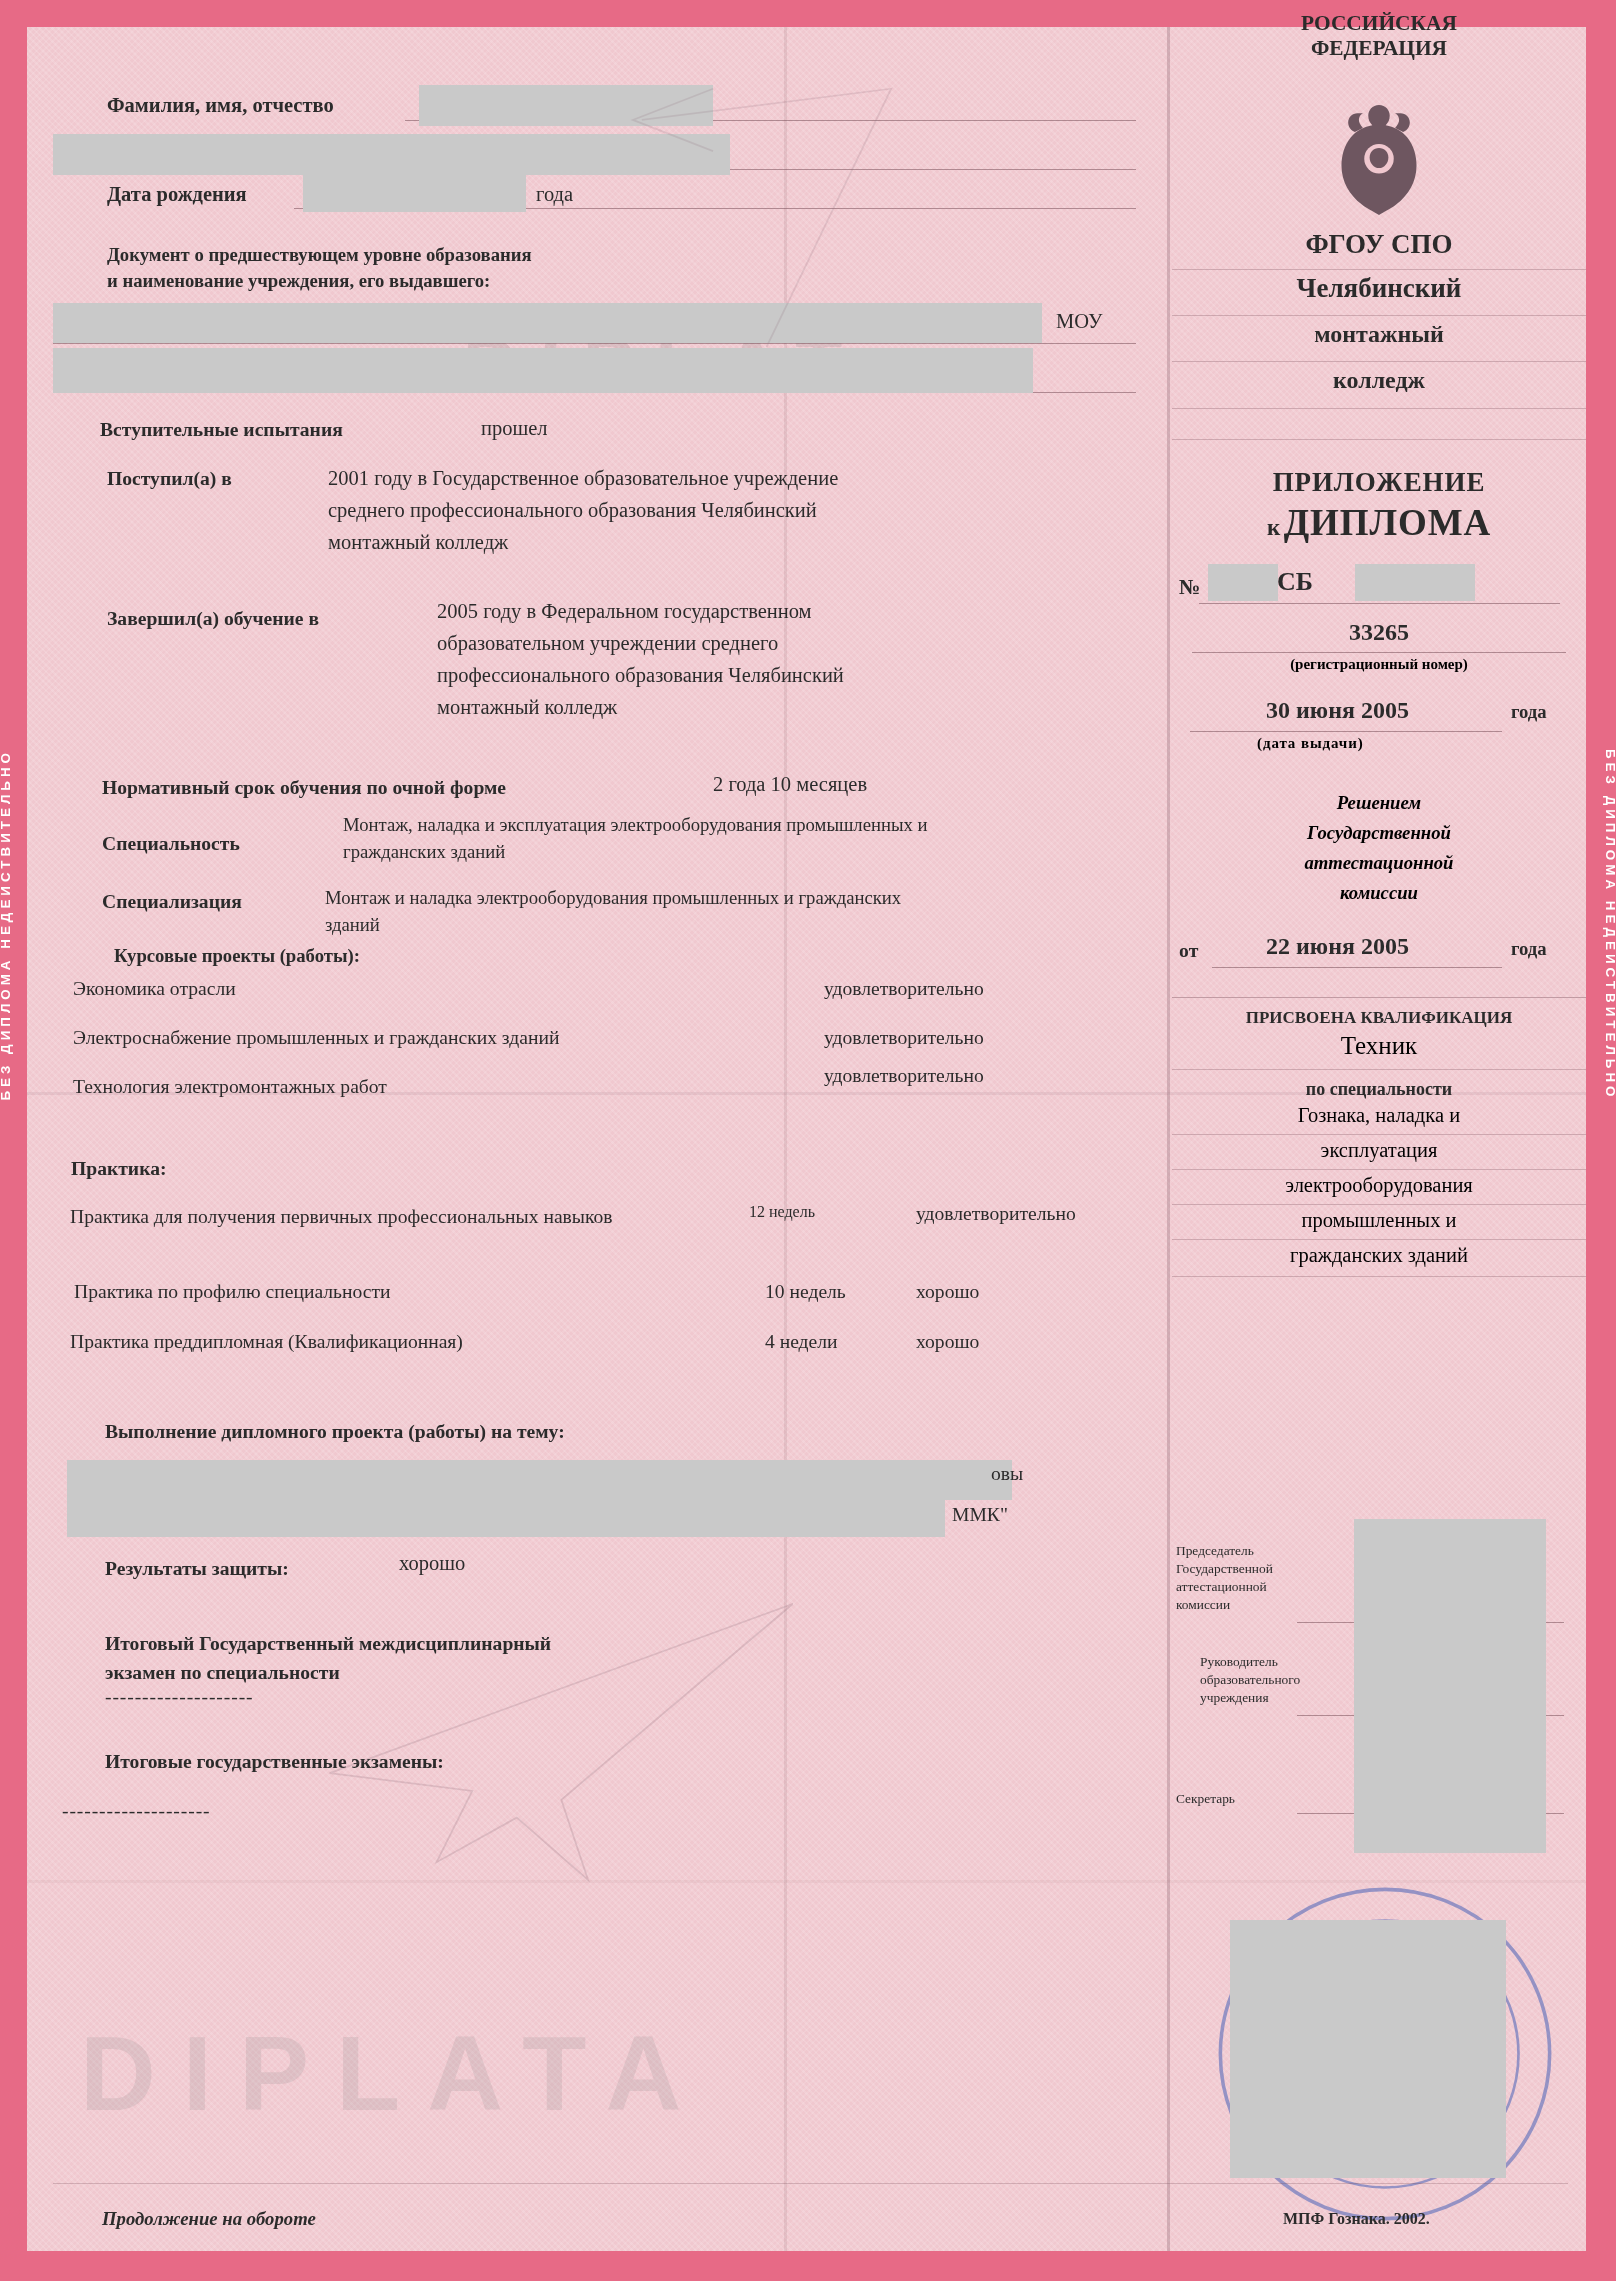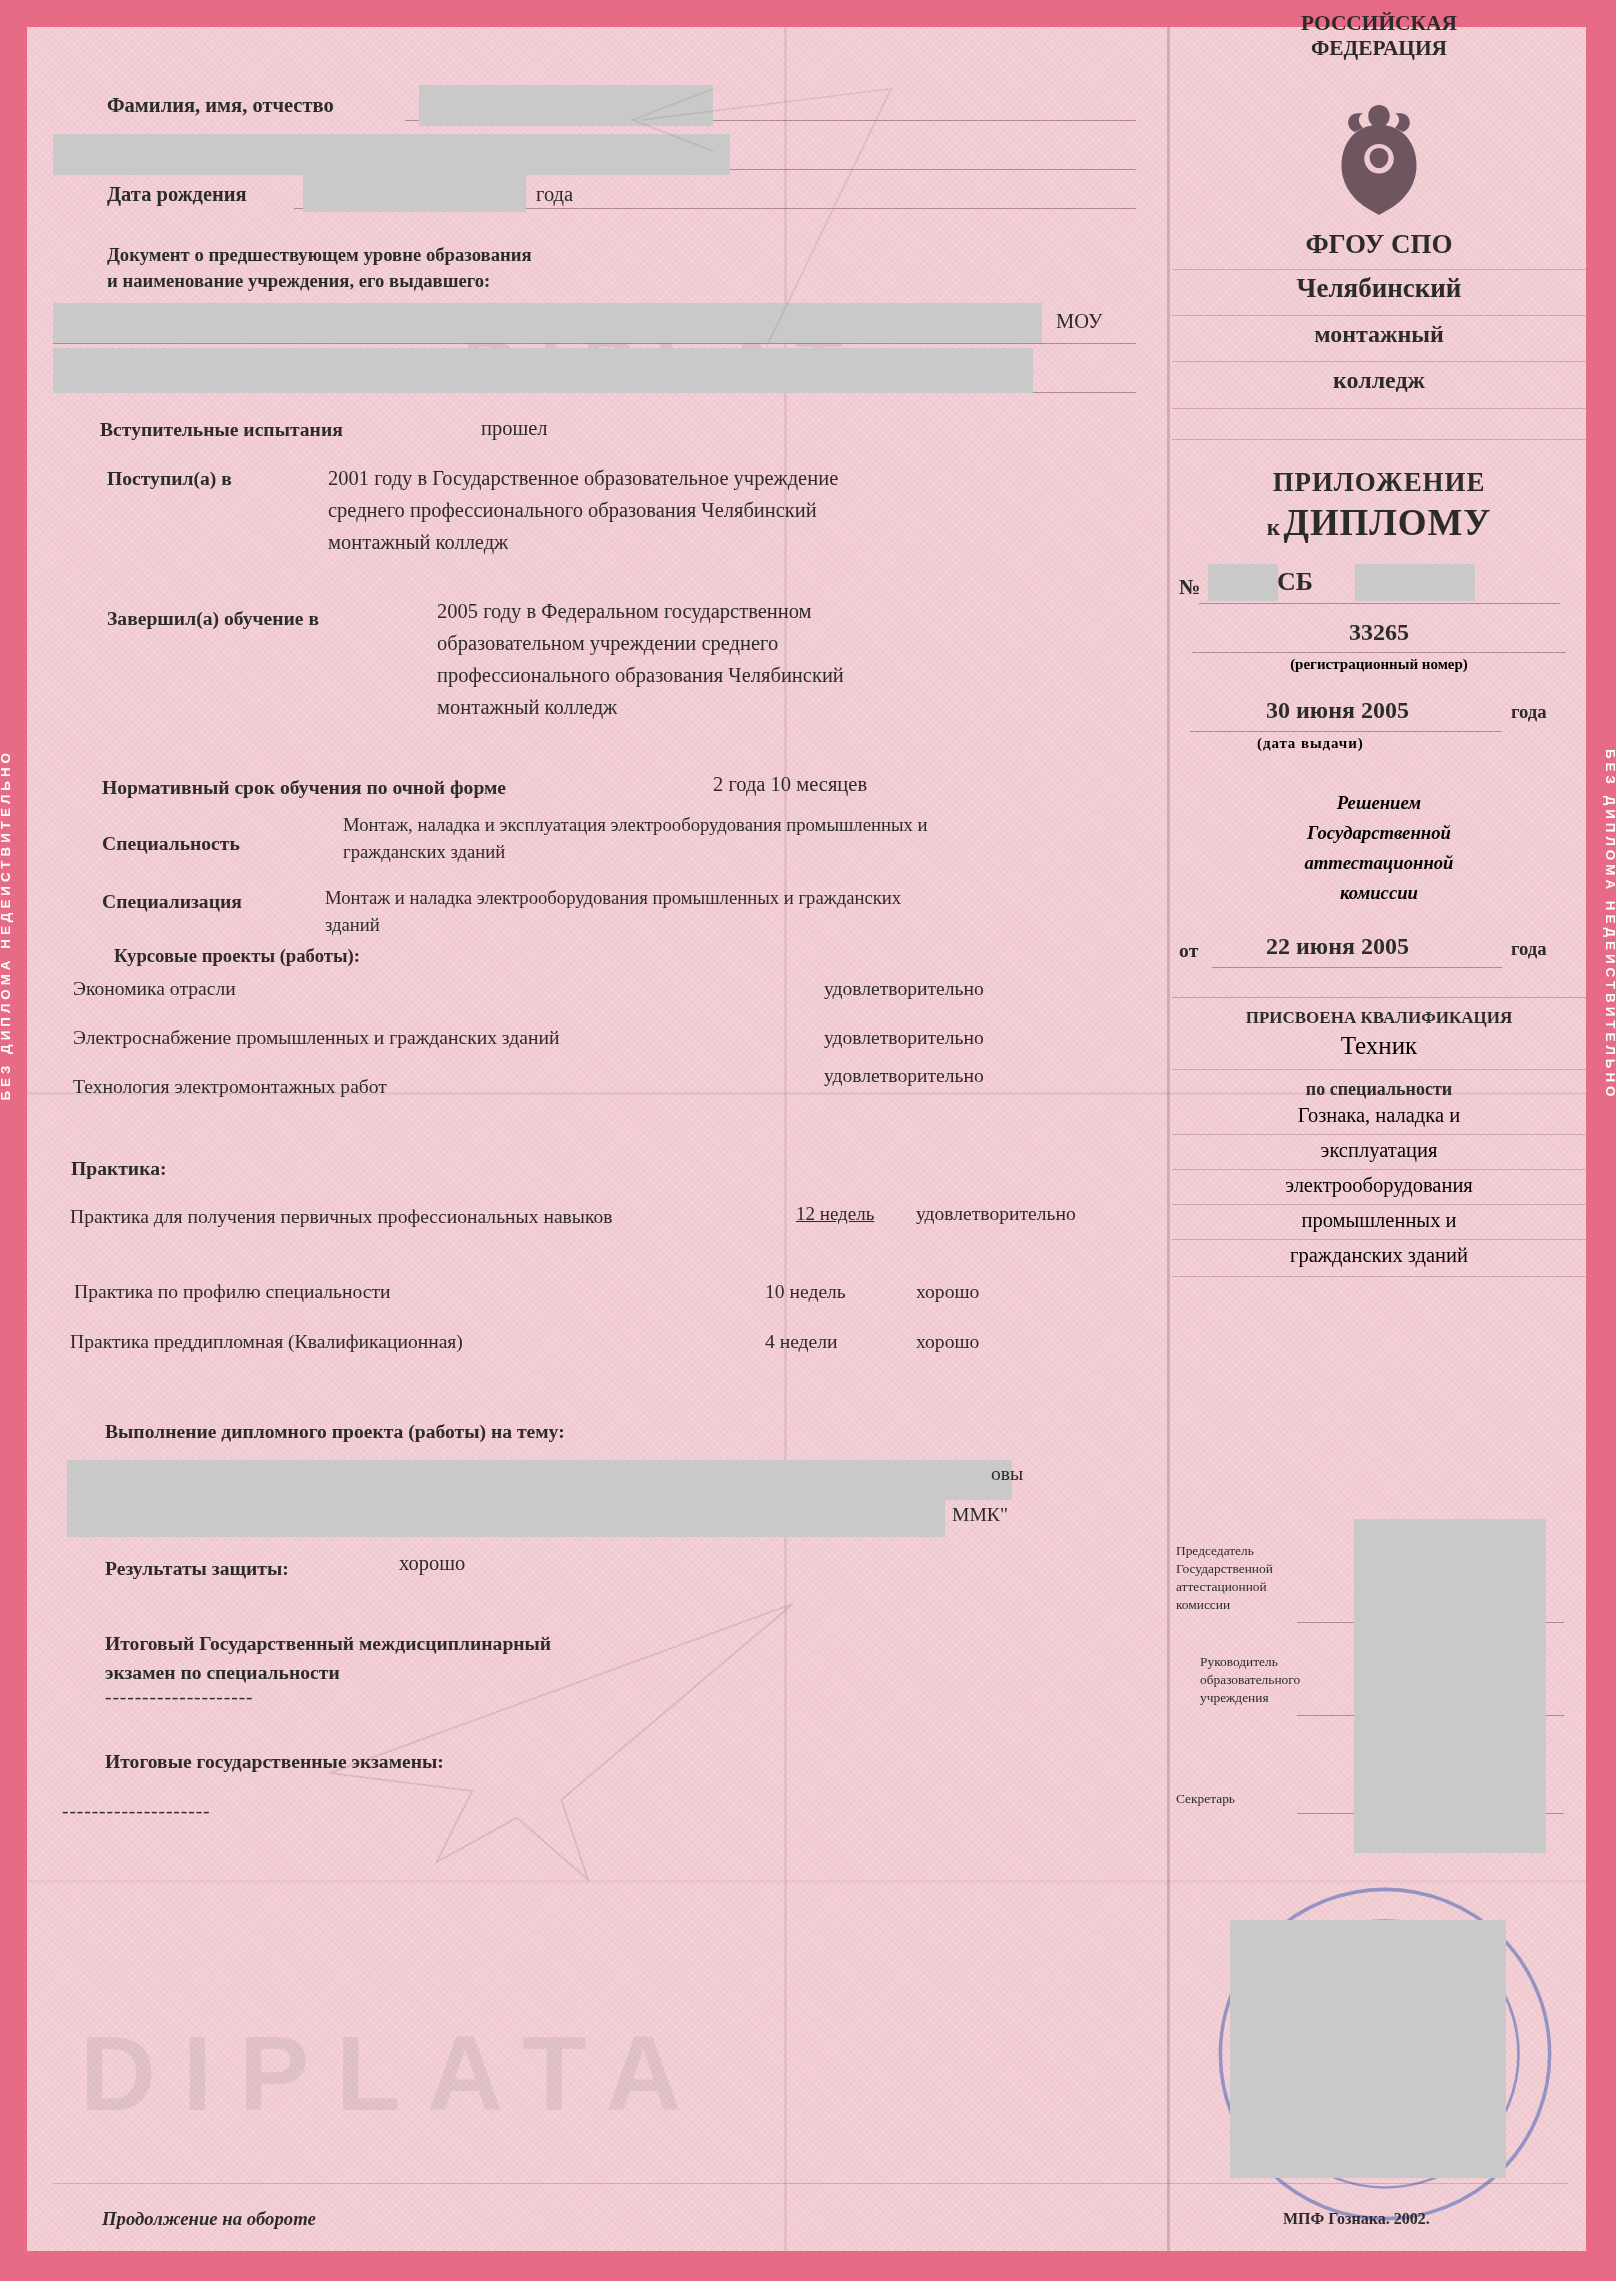--- a/index.html
+++ b/index.html
@@ -128,21 +128,21 @@
 
   <div class="t" style="left:73px;top:1027px;font-size:19.6px;">Электроснабжение  промышленных и гражданских зданий</div>
   <div class="t" style="left:824px;top:1027px;font-size:19.6px;">удовлетворительно</div>
 
   <div class="t" style="left:73px;top:1076px;font-size:19.6px;">Технология  электромонтажных работ</div>
   <div class="t" style="left:824px;top:1065px;font-size:19.6px;">удовлетворительно</div>
 
   <div class="t b" style="left:71px;top:1158px;font-size:19.6px;">Практика:</div>
 
   <div class="t" style="left:70px;top:1203px;font-size:19.6px;width:677px;line-height:28.5px;">Практика для получения первичных профессиональных навыков</div>
-  <div class="t" style="left:796px;top:1203px;font-size:19px;text-decoration:underline;">12 недель</div>
+  <div class="t" style="left:749px;top:1203px;font-size:16px;">12 недель</div>
   <div class="t" style="left:916px;top:1203px;font-size:19.6px;">удовлетворительно</div>
 
   <div class="t" style="left:74px;top:1281px;font-size:19.6px;">Практика по профилю специальности</div>
   <div class="t" style="left:765px;top:1281px;font-size:19.6px;">10 недель</div>
   <div class="t" style="left:916px;top:1281px;font-size:19.6px;">хорошо</div>
 
   <div class="t" style="left:70px;top:1331px;font-size:19.6px;">Практика преддипломная (Квалификационная)</div>
   <div class="t" style="left:765px;top:1331px;font-size:19.6px;">4 недели</div>
   <div class="t" style="left:916px;top:1331px;font-size:19.6px;">хорошо</div>
 
@@ -198,21 +198,21 @@
       <div class="c rule rtitle" style="font-size:27px;line-height:36px;height:43px;">ФГОУ СПО</div>
       <div class="c rule rtitle" style="font-size:27px;line-height:37px;height:45px;">Челябинский</div>
       <div class="c rule rtitle" style="font-size:24px;line-height:37px;height:45px;">монтажный</div>
       <div class="c rule rtitle" style="font-size:24px;line-height:37px;height:46px;">колледж</div>
       <div class="rule" style="height:30px;"></div>
     </div>
 
     <div class="c rtitle" style="font-size:27px;margin-top:27px;letter-spacing:0.9px;font-family:Liberation Serif, serif;">ПРИЛОЖЕНИЕ</div>
     <div class="c" style="margin-top:3.6px;">
       <span class="rtitle" style="font-size:23px;">к</span>
-      <span class="rtitle" style="font-size:37px;letter-spacing:0.9px;">ДИПЛОМУ</span>
+      <span class="rtitle" style="font-size:37px;letter-spacing:0.9px;">ДИПЛОМА</span>
     </div>
 
     <div style="position:relative;height:50px;margin-top:16px;">
       <span class="rtitle" style="position:absolute;left:7.1px;top:14.3px;font-size:21.4px;">№</span>
       <span class="rtitle" style="position:absolute;left:105px;top:7.1px;font-size:26px;">СБ</span>
       <span class="redact" style="left:36px;top:3.6px;width:70px;height:37px;"></span>
       <span class="redact" style="left:183px;top:3.6px;width:120px;height:37px;"></span>
       <span style="position:absolute;left:27px;top:43px;width:361px;border-bottom:0.9px solid rgba(120,80,90,.55);"></span>
     </div>
 

